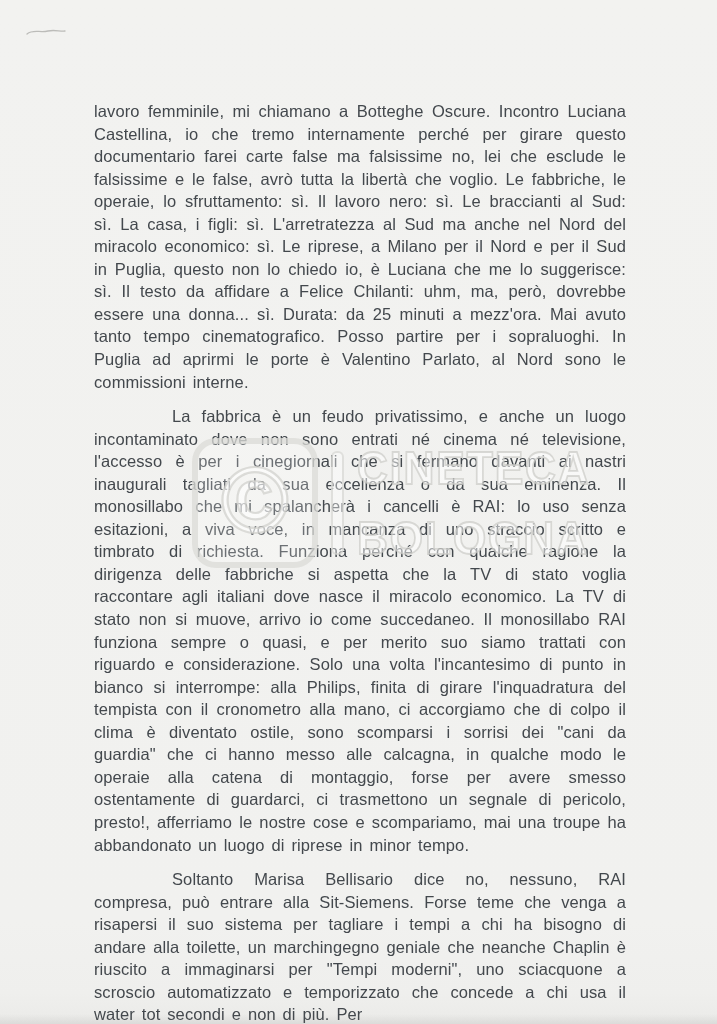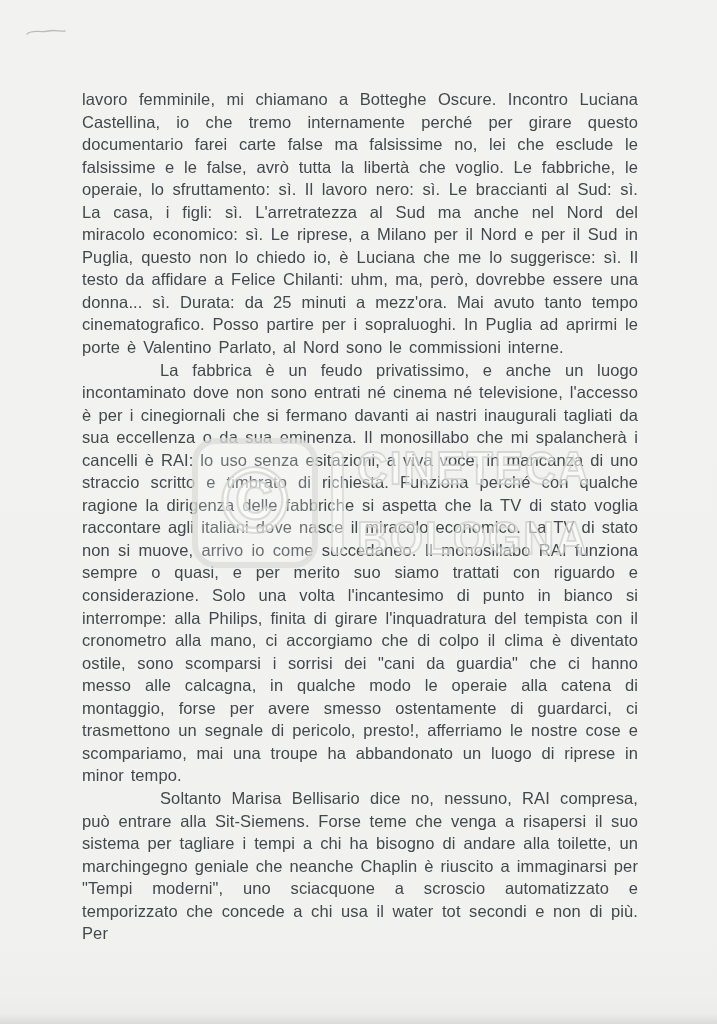--- a/index.html
+++ b/index.html
@@ -19,21 +19,21 @@
     top: 88px;
     width: 556px;
     color: #43484d;
     font-size: 16.5px;
     line-height: 22.55px;
     letter-spacing: 0.1px;
     word-spacing: 2.2px;
     text-align: justify;
     hyphens: none;
   }
-  .text-block p { margin: 0; }
+  .text-block p { margin: 12px; }
   .text-block p.indent { text-indent: 78px; }
 
   
   .pencil-mark {
     position: absolute;
     left: 24px;
     top: 24px;
     opacity: 0.85;
   }
 

